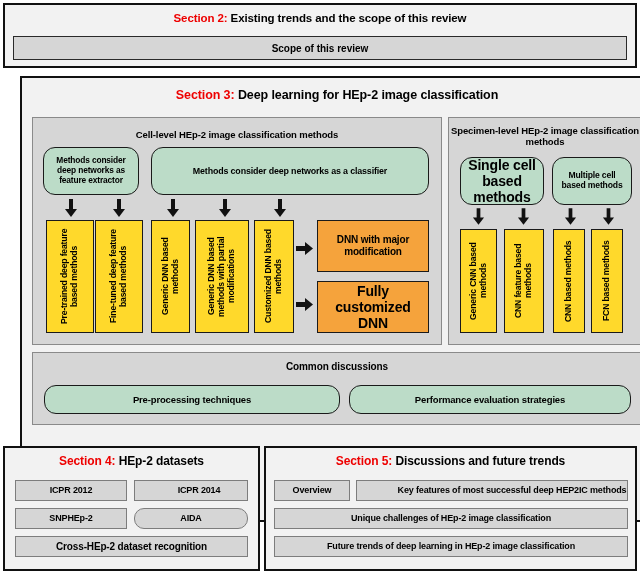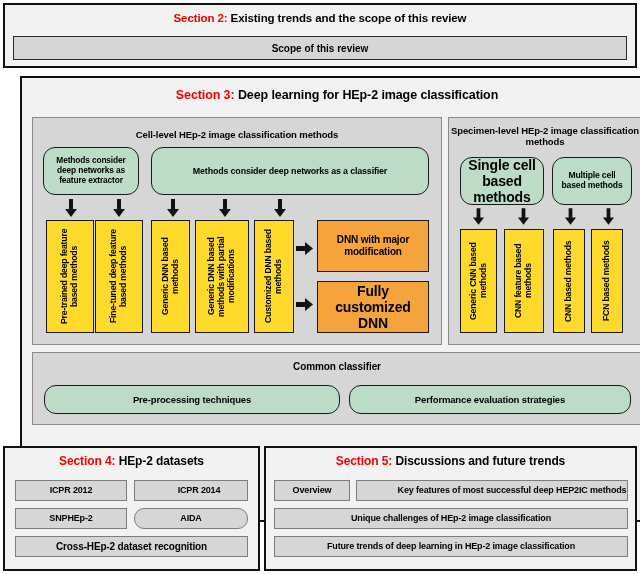--- a/index.html
+++ b/index.html
@@ -208,21 +208,21 @@
       <div class="box yellow vert" style="position:absolute; left:104px; top:111px; width:32px; height:104px; font-size:8.6px; padding:4px 0;">
         <span>CNN based methods</span>
       </div>
       <div class="box yellow vert" style="position:absolute; left:142px; top:111px; width:32px; height:104px; font-size:8.6px; padding:4px 0;">
         <span>FCN based methods</span>
       </div>
     </div>
 
     <div class="greypanel" style="position:absolute; left:10px; top:274px; width:610px; height:73px;">
       <div class="greypanel-title" style="margin-top:8px; font-size:10px;">
-        <span>Common classifier</span>
+        <span>Common discussions</span>
       </div>
       <div class="box green" style="position:absolute; left:11px; top:32px; width:296px; height:29px; font-size:9.5px;">
         <span>Pre-processing techniques</span>
       </div>
       <div class="box green" style="position:absolute; left:316px; top:32px; width:282px; height:29px; font-size:9.5px;">
         <span>Performance evaluation strategies</span>
       </div>
     </div>
   </div>
 

